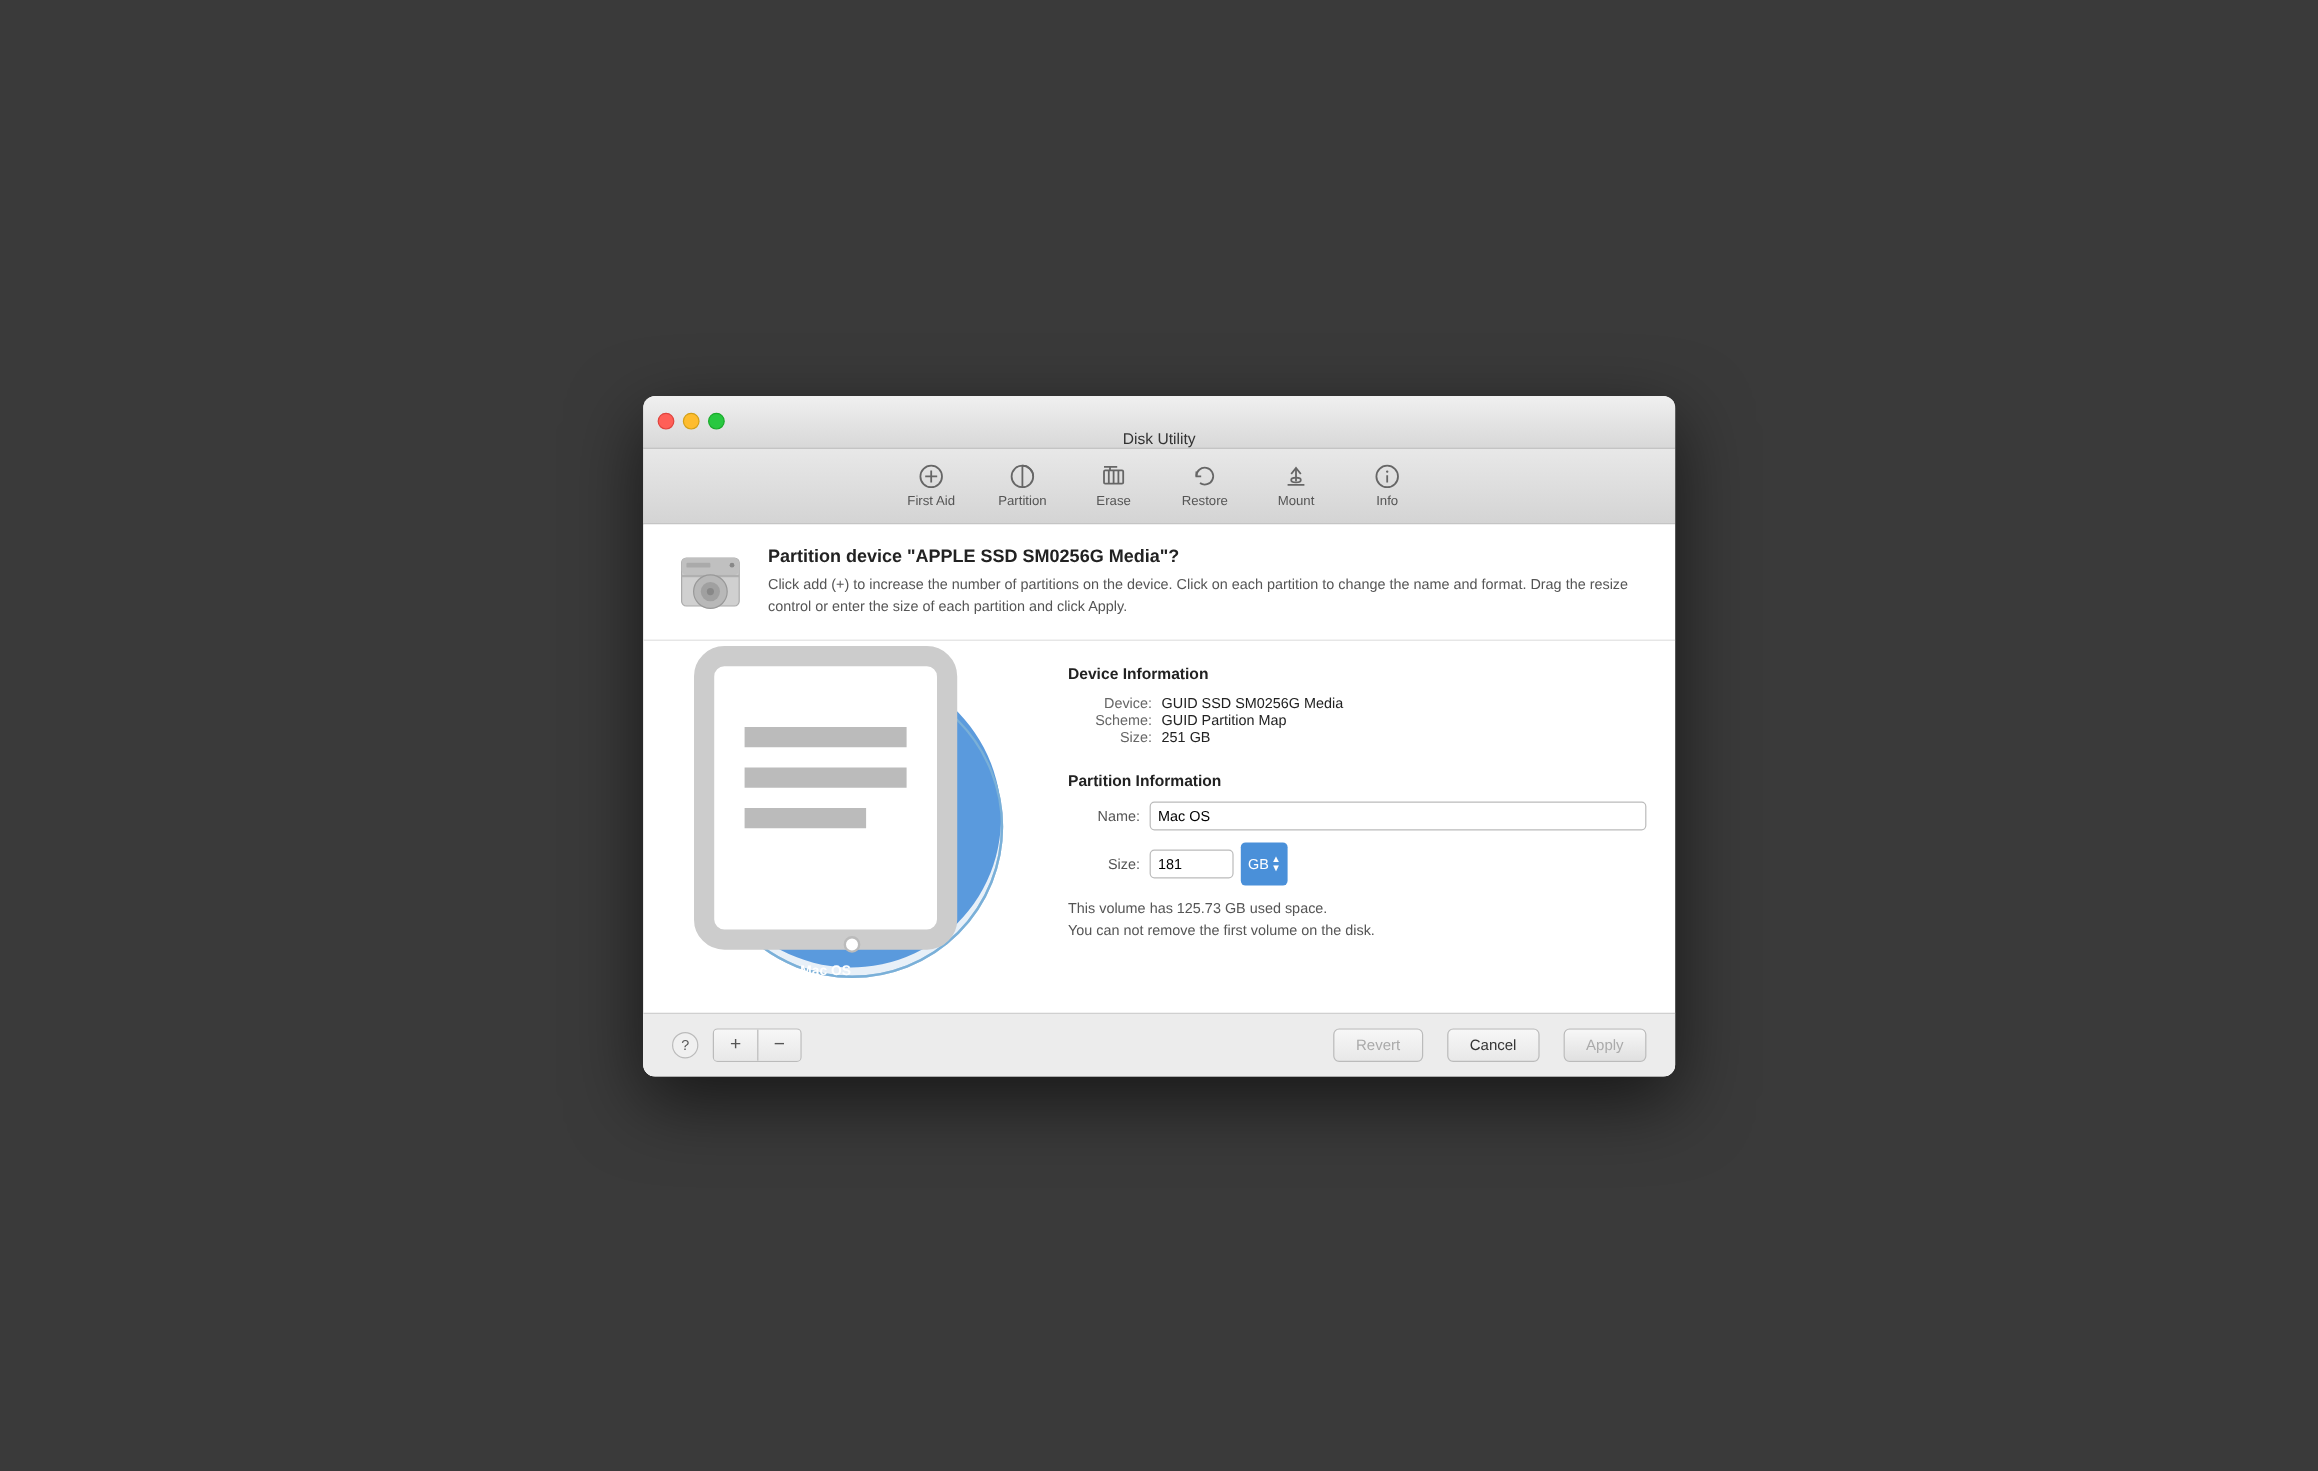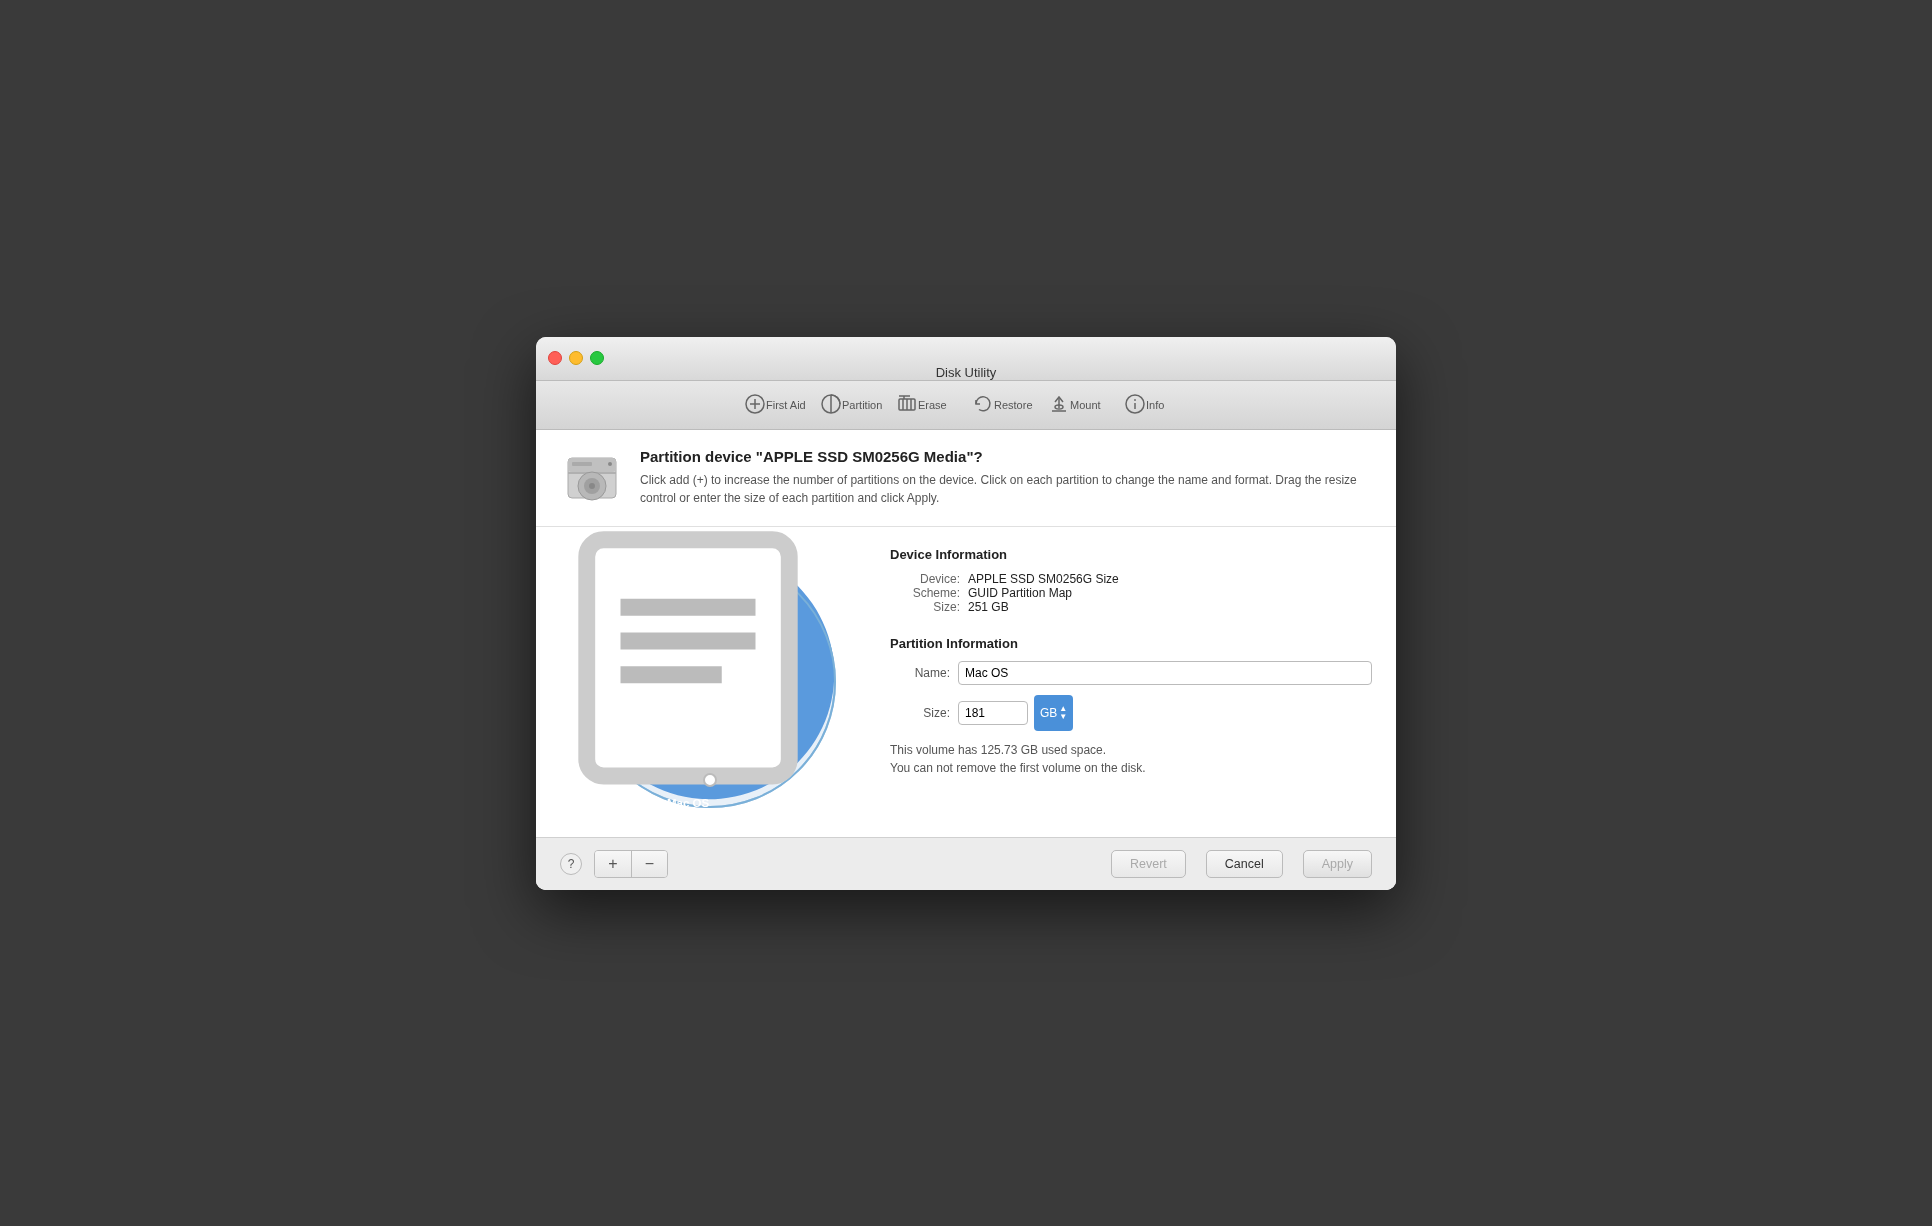--- a/index.html
+++ b/index.html
@@ -53,20 +53,21 @@
     .toolbar {
       background: linear-gradient(to bottom, #e8e8e8, #d4d4d4);
       border-bottom: 1px solid #bbb;
       display: flex;
       justify-content: center;
       gap: 4px;
       padding: 6px 0 8px;
     }
     .toolbar-item {
       display: flex;
+      flex-direction: column;
       align-items: center;
       width: 72px;
       cursor: pointer;
       padding: 4px;
       border-radius: 6px;
     }
     .toolbar-icon {
       font-size: 20px;
       color: #666;
       height: 26px;
@@ -511,21 +512,21 @@
           <div class="resize-handle"></div>
         </div>
       </div>
 
       <div class="info-panel">
 
         <div>
           <div class="section-title">Device Information</div>
           <div class="info-grid">
             <span class="info-label">Device:</span>
-            <span class="info-value">APPLE SSD SM0256G Size</span>
+            <span class="info-value">GUID SSD SM0256G Media</span>
             <span class="info-label">Scheme:</span>
             <span class="info-value">GUID Partition Map</span>
             <span class="info-label">Size:</span>
             <span class="info-value">251 GB</span>
           </div>
         </div>
 
         <div class="partition-section">
           <div class="section-title">Partition Information</div>
 

